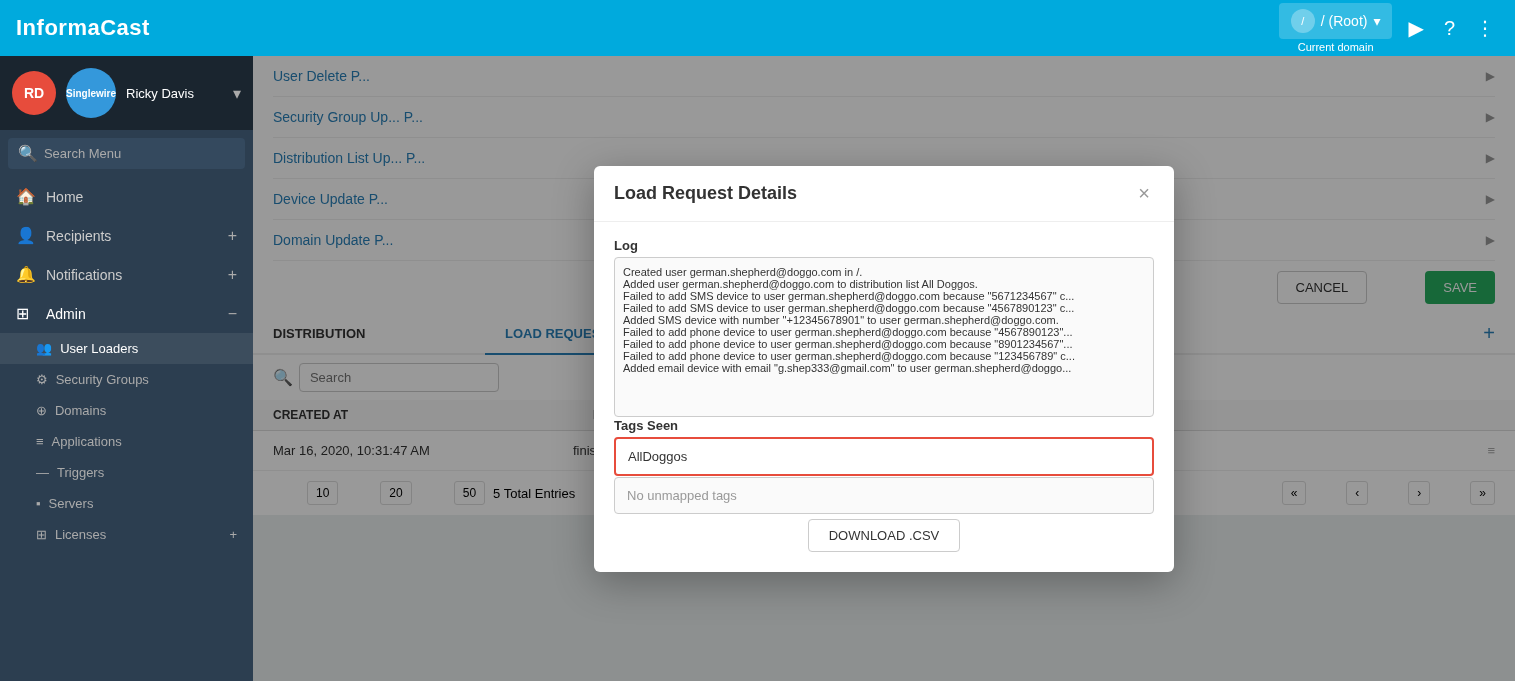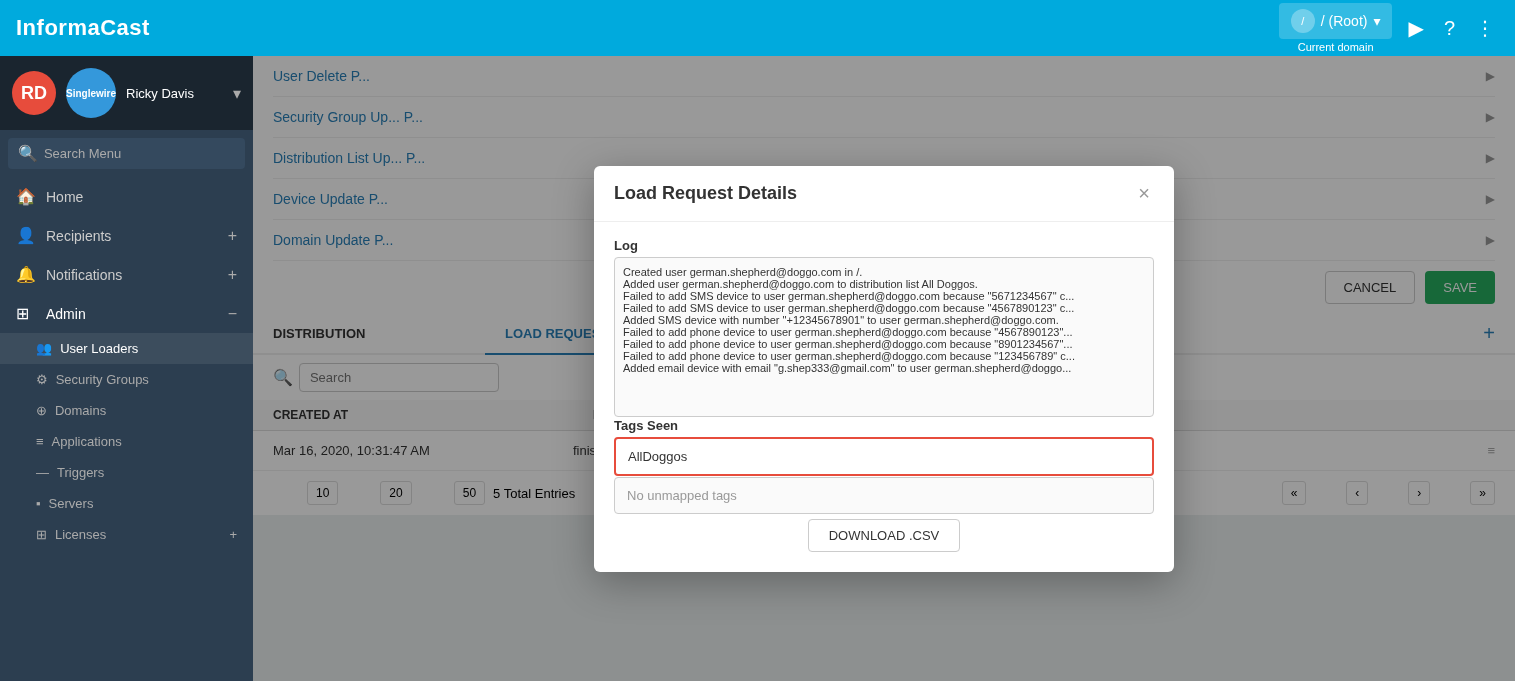--- a/index.html
+++ b/index.html
@@ -83,21 +83,21 @@
       padding: 12px;
       display: flex;
       align-items: center;
       gap: 10px;
     }
     .user-avatar {
       width: 44px; height: 44px;
       background: #e74c3c;
       border-radius: 50%;
       display: flex; align-items: center; justify-content: center;
-      font-weight: bold; color: white; font-size: 18px;
+      font-weight: bold; color: white; font-size: 14px;
     }
     .singlewire-circle {
       width: 50px; height: 50px;
       background: #3498db;
       border-radius: 50%;
       display: flex; align-items: center; justify-content: center;
       font-size: 10px; color: white; font-weight: bold; text-align: center;
     }
     .user-name { font-size: 13px; color: white; }
 
@@ -212,20 +212,21 @@
       color: #333;
     }
     .btn-save {
       padding: 8px 18px;
       background: #27ae60;
       color: white;
       border: none;
       border-radius: 4px;
       cursor: pointer;
       font-size: 13px;
+      margin-left: 48px;
     }
 
     .table-header {
       display: flex;
       padding: 8px 20px;
       background: #f8f8f8;
       border-bottom: 1px solid #ddd;
       font-size: 12px;
       color: #333;
       font-weight: 600;

